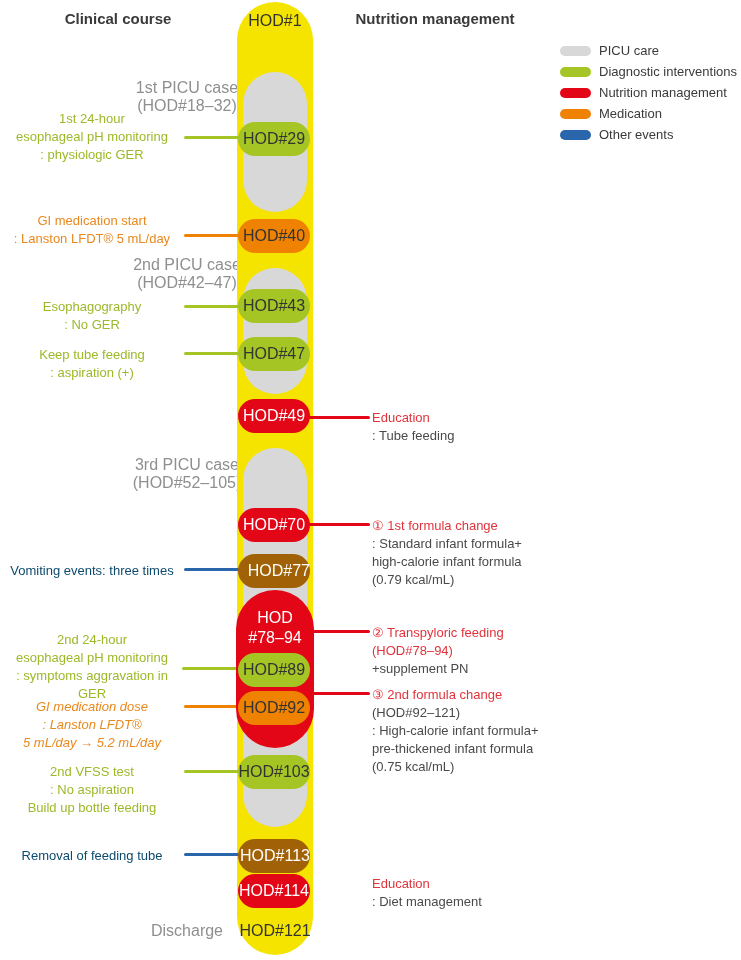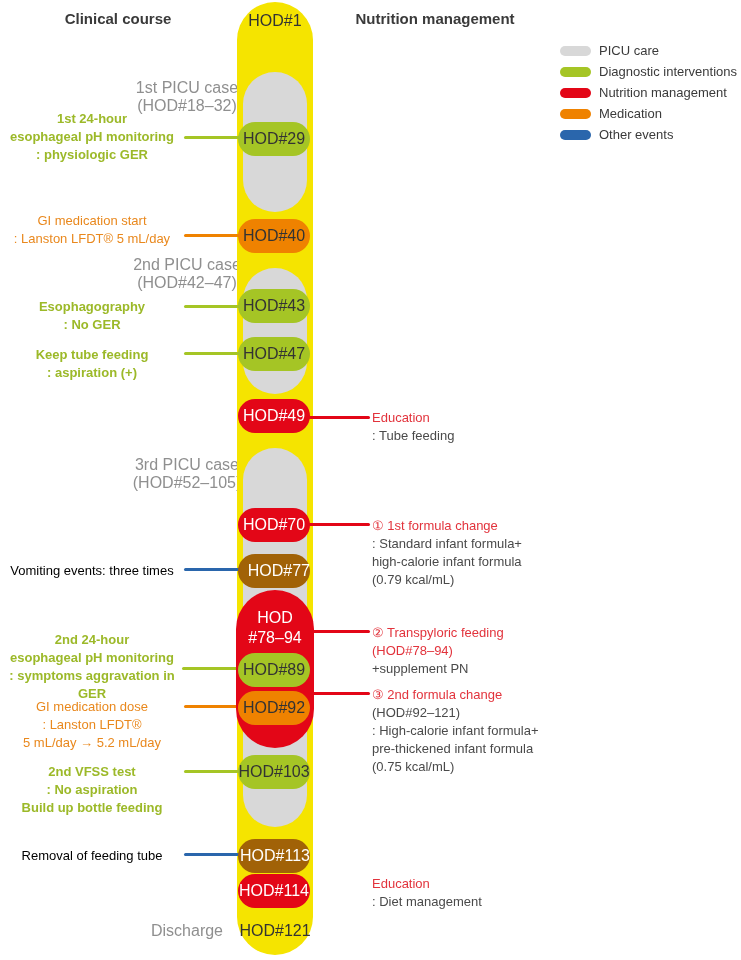--- a/index.html
+++ b/index.html
@@ -31,23 +31,23 @@
   .pill-blue{background:#a16207;color:#ffffff;text-align:right;}
   .hodtext{position:absolute;left:237px;width:76px;text-align:center;font-size:16px;font-weight:400;color:#333333;z-index:6;line-height:18px;}
   
   .ln{position:absolute;height:3px;border-radius:1.5px;z-index:3;}
   .ln-green{background:#a5c525;}
   .ln-orange{background:#ef8200;}
   .ln-red{background:#e30617;}
   .ln-blue{background:#2a66ac;}
   
   .ann{position:absolute;left:3px;width:178px;text-align:center;font-size:13px;line-height:18px;}
-  .t-green{color:#9cb929;font-weight:bold;}
+  .t-green{color:#9cb929;}
   .t-orange{color:#e9881d;}
-  .t-blue{color:#000000;text-align:center;}
+  .t-blue{color:#0c4a6e;text-align:center;}
   .t-red{color:#e2333c;}
   .t-dark{color:#4a4a4a;}
   .period{position:absolute;left:127px;width:120px;text-align:center;font-size:16px;line-height:18px;color:#8f8f8f;}
   .rblock{position:absolute;left:372px;width:220px;text-align:left;font-size:13px;line-height:18px;}
 </style>
 </head>
 <body>
 
 <div class="canvas">
 
@@ -151,21 +151,21 @@
     <div>: aspiration (+)</div>
   </div>
   <div class="ann t-blue" style="top:562px;">
     <div>Vomiting events: three times</div>
   </div>
   <div class="ann t-green" style="top:631px;">
     <div>2nd 24-hour</div>
     <div>esophageal pH monitoring</div>
     <div>: symptoms aggravation in GER</div>
   </div>
-  <div class="ann t-orange" style="top:698px;">
+  <div class="ann t-orange" style="top:698px;font-style:italic;">
     <div>GI medication dose</div>
     <div>: Lanston LFDT®</div>
     <div>5 mL/day → 5.2 mL/day</div>
   </div>
   <div class="ann t-green" style="top:763px;">
     <div>2nd VFSS test</div>
     <div>: No aspiration</div>
     <div>Build up bottle feeding</div>
   </div>
   <div class="ann t-blue" style="top:847px;">

